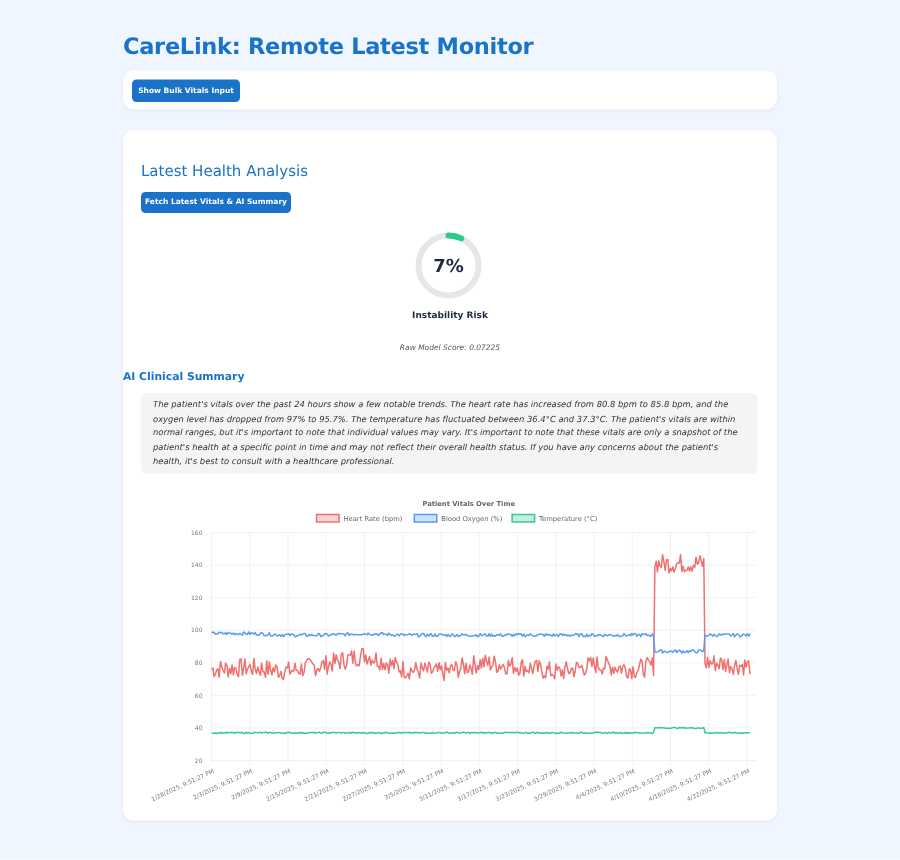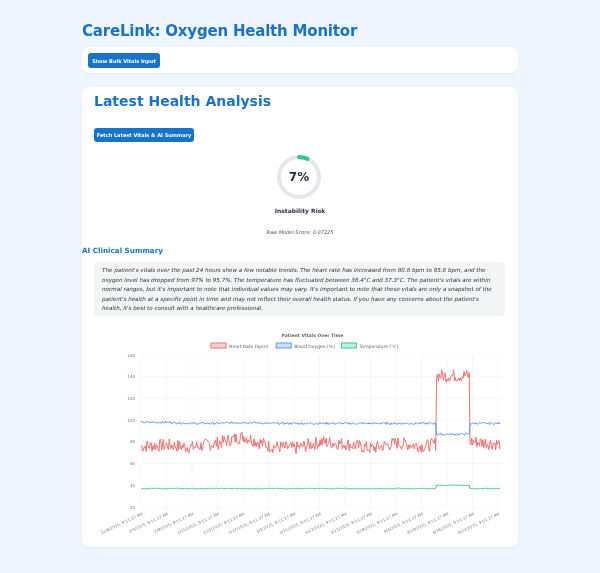--- a/index.html
+++ b/index.html
@@ -26,22 +26,22 @@
     position: absolute;
     background: #1a73c8; color: #fff;
     font-size: 5px; font-weight: bold;
     border: none; border-radius: 3px;
     display: flex; align-items: center; justify-content: center;
     font-family: "DejaVu Sans", "Liberation Sans", sans-serif;
     cursor: pointer;
   }
   .btn-bulk { left: 6px; top: 6px; width: 72px; height: 15px; }
   .section-title {
-    position: absolute; left: 12px; top: 6px;
-    font-size: 14px; font-weight: bold; color: #1a73c8;
+    position: absolute; left: 12px; top: 22px;
+    font-size: 10px; font-weight: normal; color: #1a73c8;
   }
   .btn-fetch { left: 12px; top: 41px; width: 100px; height: 14px; }
   .gauge { position: absolute; left: 193px; top: 66px; width: 48px; height: 48px; }
   .gauge-label {
     position: absolute; left: 0; top: 0; width: 48px; height: 48px;
     display: flex; align-items: center; justify-content: center;
     font-size: 12px; font-weight: bold; color: #1e2a44;
   }
   .risk-label {
     position: absolute; left: 0; width: 436px; top: 120px;
@@ -60,21 +60,21 @@
     background: #f3f4f6; border-radius: 4px;
     padding: 4px 8px;
     font-size: 5.6px; font-style: italic; color: #333; line-height: 9.5px;
   }
   .chart { position: absolute; left: 14px; top: 242px; width: 410px; height: 210px; }
   .chart svg { display: block; }
 </style>
 </head>
 <body>
 
-<div class="page-title">CareLink: Oxygen Health Monitor</div>
+<div class="page-title">CareLink: Remote Latest Monitor</div>
 
 <div class="card card-bulk">
   <button class="btn btn-bulk">Show Bulk Vitals Input</button>
 </div>
 
 <div class="card card-analysis">
   <div class="section-title">Latest Health Analysis</div>
   <button class="btn btn-fetch">Fetch Latest Vitals &amp; AI Summary</button>
 
   <div class="gauge">

